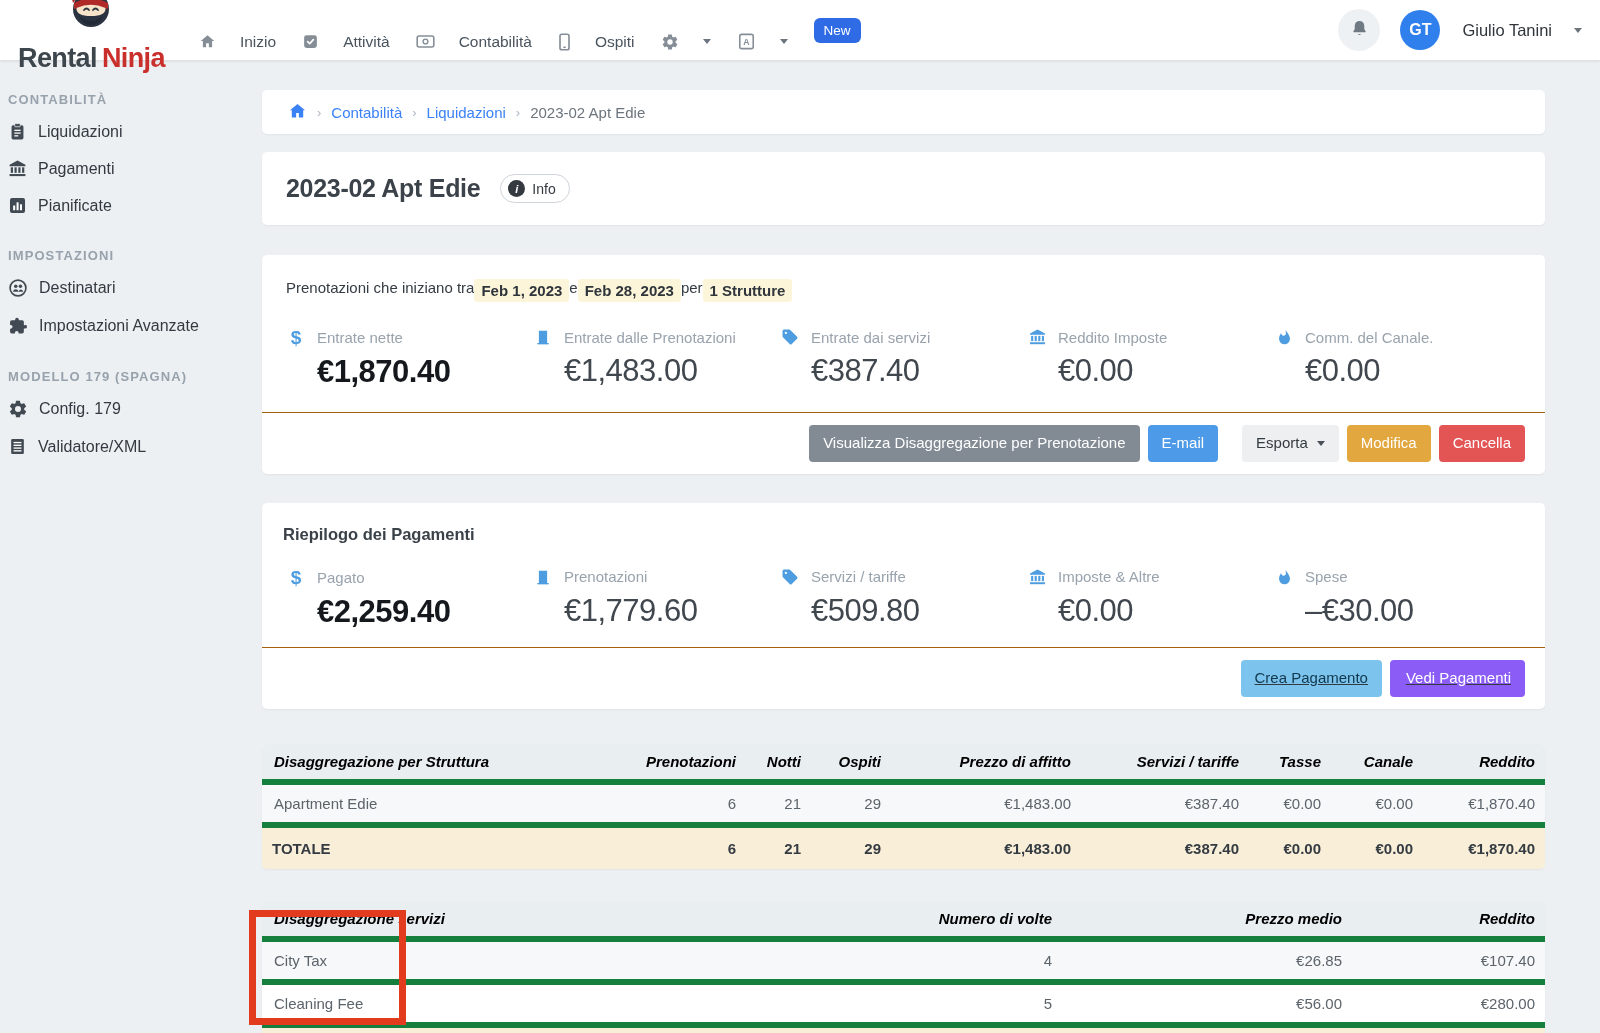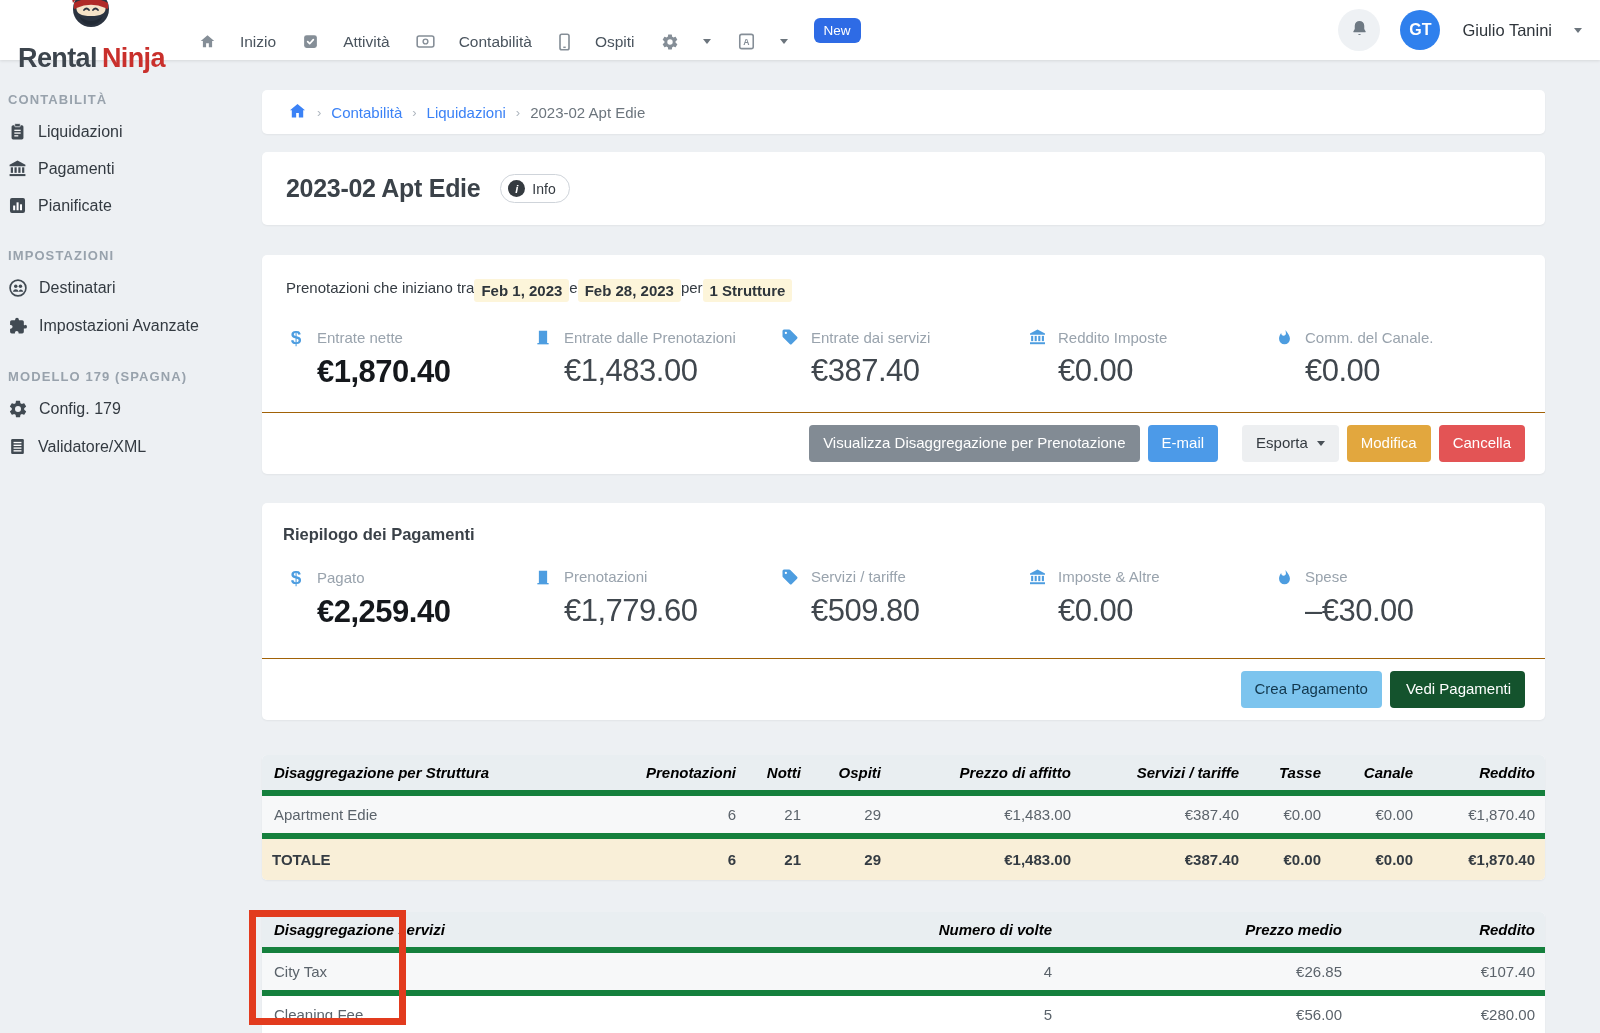--- a/index.html
+++ b/index.html
@@ -85,26 +85,26 @@
 
   .card-footer { border-top: 1px solid #a16207; padding: 12px 20px; display: flex; justify-content: flex-end; align-items: center; gap: 8px; }
   .btn { border: none; border-radius: 4px; font-size: 15px; padding: 9px 14px; cursor: pointer; font-family: inherit; line-height: 1.25; }
   .btn-gray { background: #828b94; color: #fff; }
   .btn-blue { background: #4c9ae8; color: #fff; }
   .btn-light { background: #edeff1; color: #343a40; display: inline-flex; align-items: center; gap: 9px; margin-left: 16px; }
   .btn-light .caret { border-top-color: #495057; }
   .btn-yellow { background: #e2a73e; color: #fff; }
   .btn-red { background: #e35455; color: #fff; }
   .btn-lightblue { background: #7cc4ee; color: #11374d; font-weight: 500; }
-  .btn-primary { background: #14532d; color: #fff; font-weight: 500; padding-left: 16px; }
+  .btn-primary { background: #8b5cf6; color: #fff; font-weight: 500; padding-left: 16px; }
 
   .payments-card { margin-top: 29px; }
   .payments-title { font-size: 16.5px; color: #3a4148; padding: 22px 21px 0; }
   .payments-card .stats-row { margin-top: 24px; padding: 0 24px; }
-  .payments-card .card-footer { margin-top: 28px; }
+  .payments-card .card-footer { margin-top: 17px; text-decoration: underline; }
 
   
   .report-card { margin-top: 35px; overflow: hidden; }
   .report-card.second { margin-top: 32px; }
   table { width: 100%; border-collapse: collapse; font-size: 15px; table-layout: fixed; }
   thead th { background: #e9eef1; padding: 9px 10px; text-align: right; font-weight: 700; color: #000000; white-space: nowrap; font-style: italic; }
   th.t-left, td.t-left { text-align: left; padding-left: 12px; }
   tbody td { padding: 10px 10px; text-align: right; color: #5b636b; border-top: 6px solid #15803d; white-space: nowrap; }
   tr.row-shade td { background: #f7f8f9; }
   tr.row-total td { background: #f9efd8; color: #343b42; font-weight: 700; padding: 12px 10px; }

